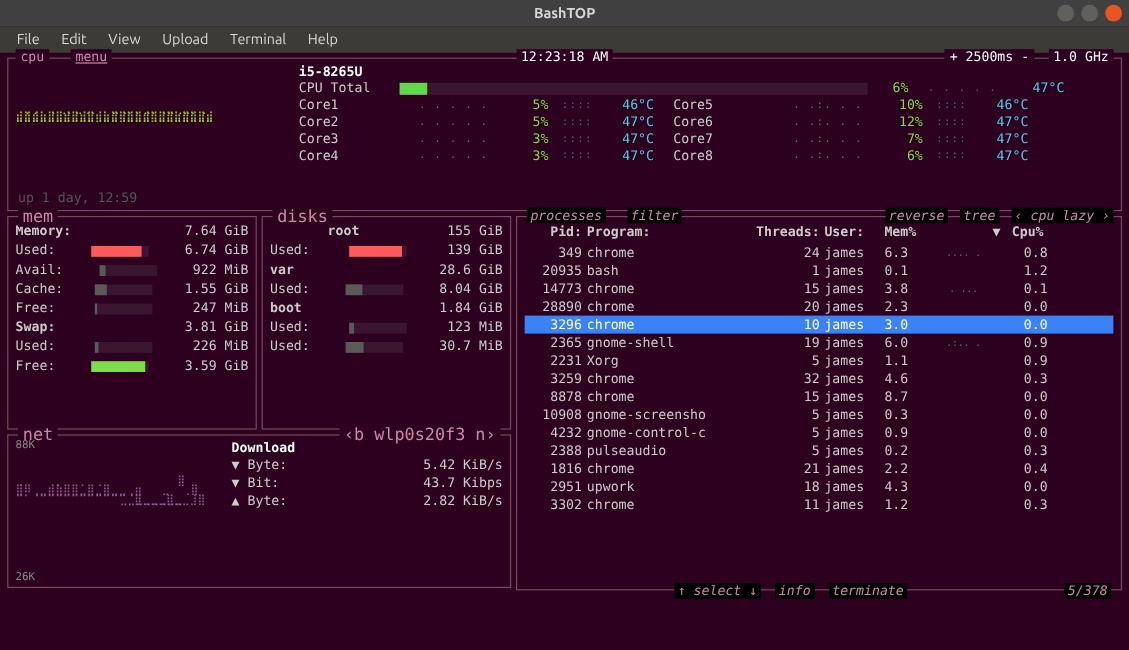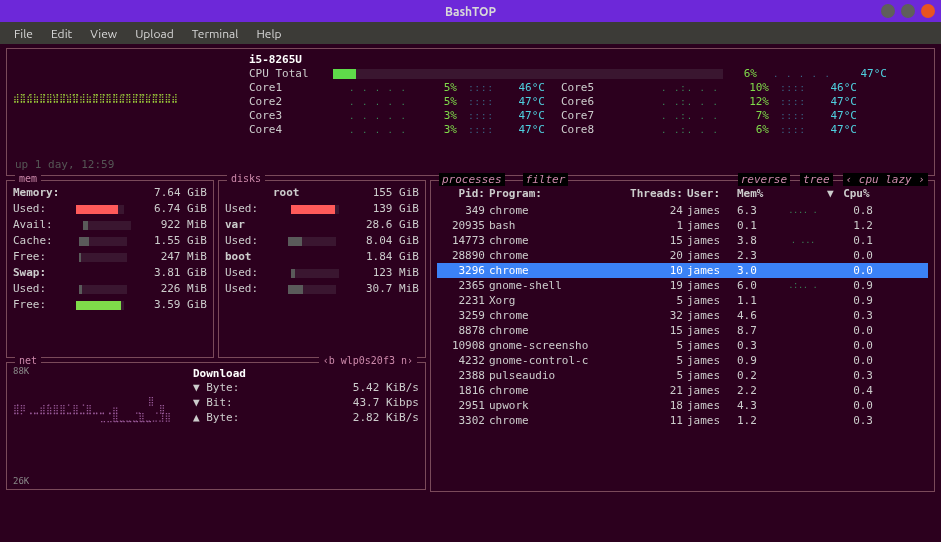--- a/index.html
+++ b/index.html
@@ -7,21 +7,21 @@
   background: #2c001e;
   font-family: 'DejaVu Sans Mono', 'Consolas', monospace;
   font-size: 11px;
   color: #ccc;
   width: 941px;
   height: 542px;
   overflow: hidden;
   position: relative;
 }
 .titlebar {
-  background: #6d28d9;
+  background: #404040;
   height: 22px;
   display: flex;
   align-items: center;
   justify-content: center;
   position: relative;
   text-align: right;
 }
 .titlebar-text { color: #d8d8d8; font-weight: bold; font-family: "Ubuntu", sans-serif; font-size: 12px; }
 .window-controls { position: absolute; right: 6px; display: flex; gap: 6px; }
 .wc { width: 14px; height: 14px; border-radius: 50%; display: inline-block; }
@@ -46,21 +46,21 @@
 .panel {
   border: 1px solid #7a4a5a;
   position: relative;
   padding: 4px 6px;
 }
 .panel-tab {
   position: absolute;
   top: -8px;
   background: #2c001e;
   padding: 0 4px;
-  font-size: 10px;
+  font-size: 14px;
   color: #cc88aa;
 }
 .row1 { display: flex; gap: 4px; margin-bottom: 4px; }
 .cpu-box {
   flex: 1;
   height: 128px;
   border-color:#7a4a5a;
 }
 .cpu-header { position:absolute; top:-8px; left:0; right:0; display:flex; justify-content:space-between; }
 .cpu-hdr-left { display:flex; gap:18px; margin-left:6px;}
@@ -129,20 +129,33 @@
   <span>View</span>
   <span>Upload</span>
   <span>Terminal</span>
   <span>Help</span>
 </div>
 
 <div class="term">
 
 <div class="row1">
   <div class="panel cpu-box">
+    <div class="cpu-header">
+      <div class="cpu-hdr-left">
+        <span class="label-tab">cpu</span>
+        <span class="label-tab" style="text-decoration:underline;">menu</span>
+      </div>
+      <div class="cpu-hdr-right" style="position:absolute; left:50%; transform:translateX(-50%);">
+        <span class="label-tab white">12:23:18 AM</span>
+      </div>
+      <div class="cpu-hdr-right">
+        <span class="label-tab white">+ 2500ms -</span>
+        <span class="label-tab white">1.0 GHz</span>
+      </div>
+    </div>
     <div class="cpu-body">
       <div class="cpu-graph">
  ⢀⢀  ⡀⢀⡀⣀⢀⡀  ⣀⢀⡀⡀⣀⡀⢀⣀⢀⣀⡀⢀
 ⣾⣿⣾⣷⣿⣿⣾⣿⣾⣿⣾⣷⣿⣿⣿⣿⣾⣿⣿⣿⣷⣿⣿⣿⣾
 ⠉⠉⠉⠉⠉⠉⠉⠉⠉⠉⠈⠉⠉⠈⠉⠉⠉⠈⠉⠉⠉⠉⠉⠉⠉</div>
       <div class="cpu-stats" id="cpu-stats">
             <div class="cpu-line">
               <span class="white" style="font-weight:bold;">i5-8265U</span>
             </div>
             <div class="cpu-line">
@@ -518,16 +531,24 @@
             <span class="col-pid">3302</span>
             <span class="col-prog">chrome</span>
             <span class="col-thr">11</span>
             <span class="col-user">james</span>
             <span class="col-mem">1.2</span>
             <span class="col-spark"></span>
             <span style="width:10px;"></span>
             <span class="col-cpu">0.3</span>
           </div>
         </div>
+    <div class="proc-footer">
+      <span style="flex:1"></span>
+      <span class="bord-label">↑ select ↓</span>
+      <span class="bord-label" style="margin-left:12px;">info</span>
+      <span class="bord-label" style="margin-left:12px;">terminate</span>
+      <span style="flex:1"></span>
+      <span class="bord-label" style="margin-right:8px;">5/378</span>
+    </div>
   </div>
 </div>
 
 </div>
 
 </body></html>

